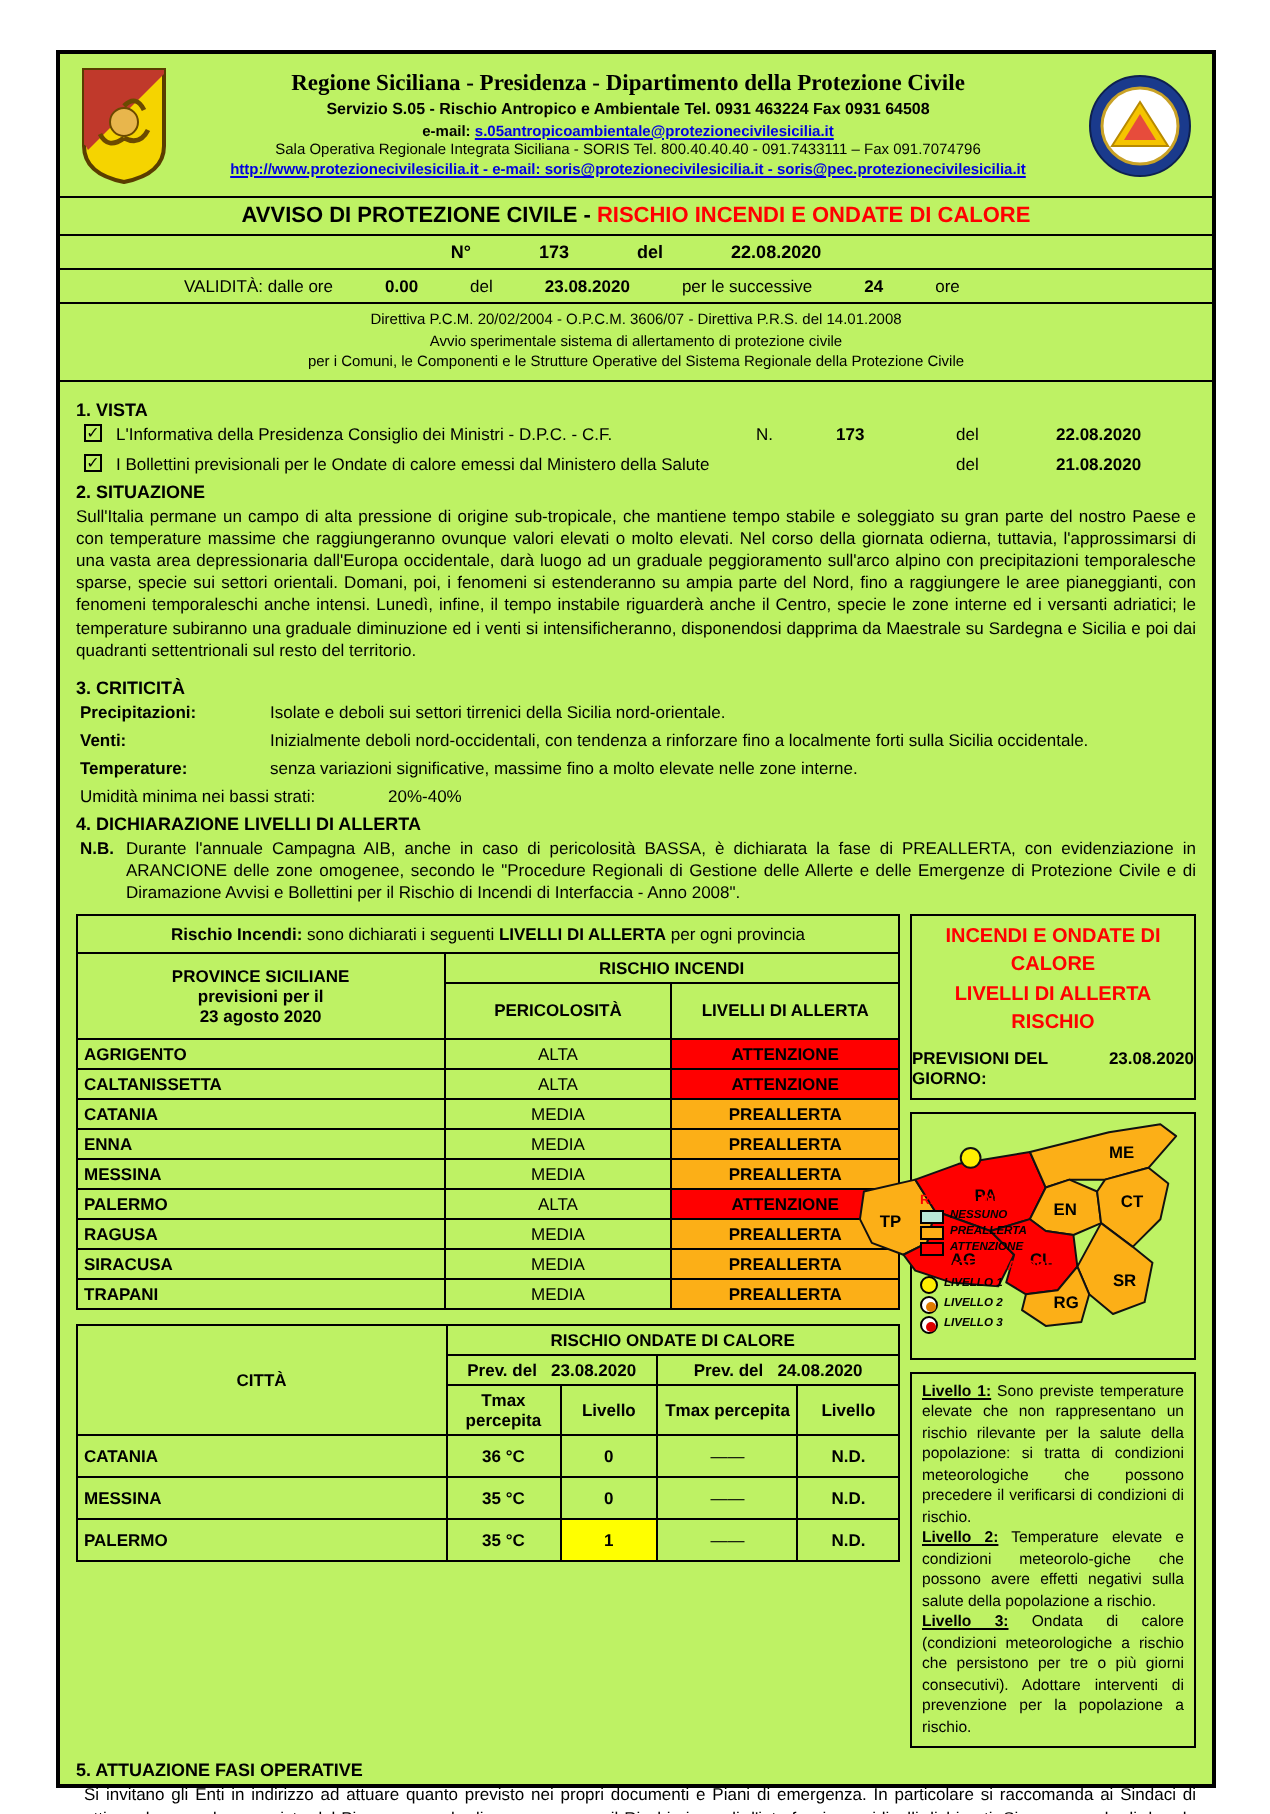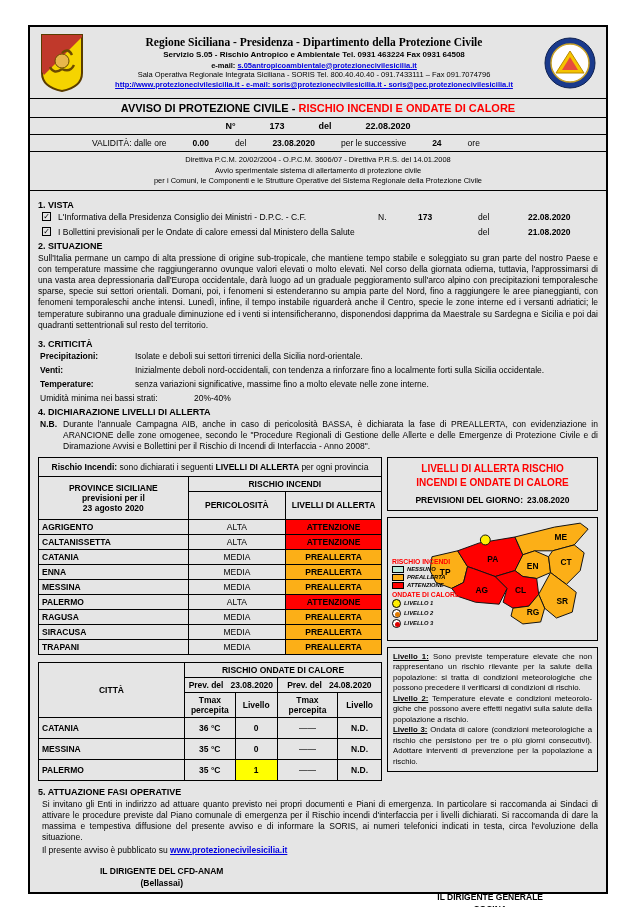--- a/index.html
+++ b/index.html
@@ -1,18 +1,18 @@
 <!DOCTYPE html>
 <html><head>
 <meta charset="utf-8">
 <style>
   * { margin:0; padding:0; box-sizing:border-box; }
   html,body { width:635px; height:907px; background:#ffffff; font-family:"Liberation Sans", sans-serif; color:#000; }
   .page { position:relative; width:635px; height:907px; background:#fff; overflow:hidden; }
-  .doc { position:absolute; left:28px; top:25px; width:580px; height:869px; border:2px solid #000; background:#e5e5e5; }
+  .doc { position:absolute; left:28px; top:25px; width:580px; height:869px; border:2px solid #000; background:#bef264; }
 
   
   .hdr { display:flex; align-items:center; border-bottom:1.5px solid #000; height:72px; padding:2px 4px; }
   .hdr-center { flex:1; text-align:center; line-height:1.3; }
   .hdr-l1 { font-family:"Liberation Serif", serif; font-weight:bold; font-size:11.5px; }
   .hdr-l2 { font-size:8px; font-weight:bold; }
   .hdr-l3 { font-size:7.5px; font-weight:bold; }
   .hdr-l4 { font-size:7.5px; }
   .hdr-l5 { font-size:7.5px; font-weight:bold; color:#0000e0; }
   .lnk { color:#0000e0; text-decoration:underline; cursor:pointer; }
@@ -39,21 +39,21 @@
   .crit-lab { font-weight:bold; }
   .umid { margin:4px 0 2px 2px; }
   .umid b { font-weight:normal; }
   .umid span.v { margin-left:34px; }
 
   .nb-wrap { display:flex; gap:6px; margin:2px 0 4px 2px; }
   .nb-lab { font-weight:bold; white-space:nowrap; }
 
   
   .cols { display:flex; gap:5px; margin-top:4px; }
-  .col-left { width:344px; flex:0 0 auto; }
+  .col-left { width:412px; flex:0 0 auto; }
   .col-right { flex:1; }
 
   table { border-collapse:collapse; width:100%; }
   td,th { border:1px solid #000; font-size:8.5px; padding:2px 3px; }
   .tbl-title td { text-align:center; font-size:8.5px; padding:4px 2px; }
   .prov-tbl th { font-weight:bold; text-align:center; }
   .prov-name { font-weight:bold; text-align:left; width:168px; }
   .peric { text-align:center; width:104px; }
   .liv { text-align:center; font-weight:bold; width:104px; }
   .bg-att { background:#ff0000; }
@@ -295,22 +295,22 @@
                   <td class="heat-c" style="height: 21px;">——</td>
                   <td class="heat-c" style="font-weight: bold; height: 21px;">N.D.</td>
                 </tr>
               </tbody>
           </table>
         </div>
 
         <div class="col-right">
           <div class="rp-box">
             <div class="rp-title">
+              <div>INCENDI E ONDATE DI CALORE</div>
               <div>LIVELLI DI ALLERTA RISCHIO</div>
-              <div>INCENDI E ONDATE DI CALORE</div>
             </div>
             <div class="rp-prev">
               <span>PREVISIONI DEL GIORNO:</span>
               <span>23.08.2020</span>
             </div>
           </div>
 
           <div class="rp-box map-box">
             <svg viewBox="0 0 170 115" style="position:absolute;right:1px;top:1px;width:168px;height:118px">
               <g stroke="#111" stroke-width="1" stroke-linejoin="round">

